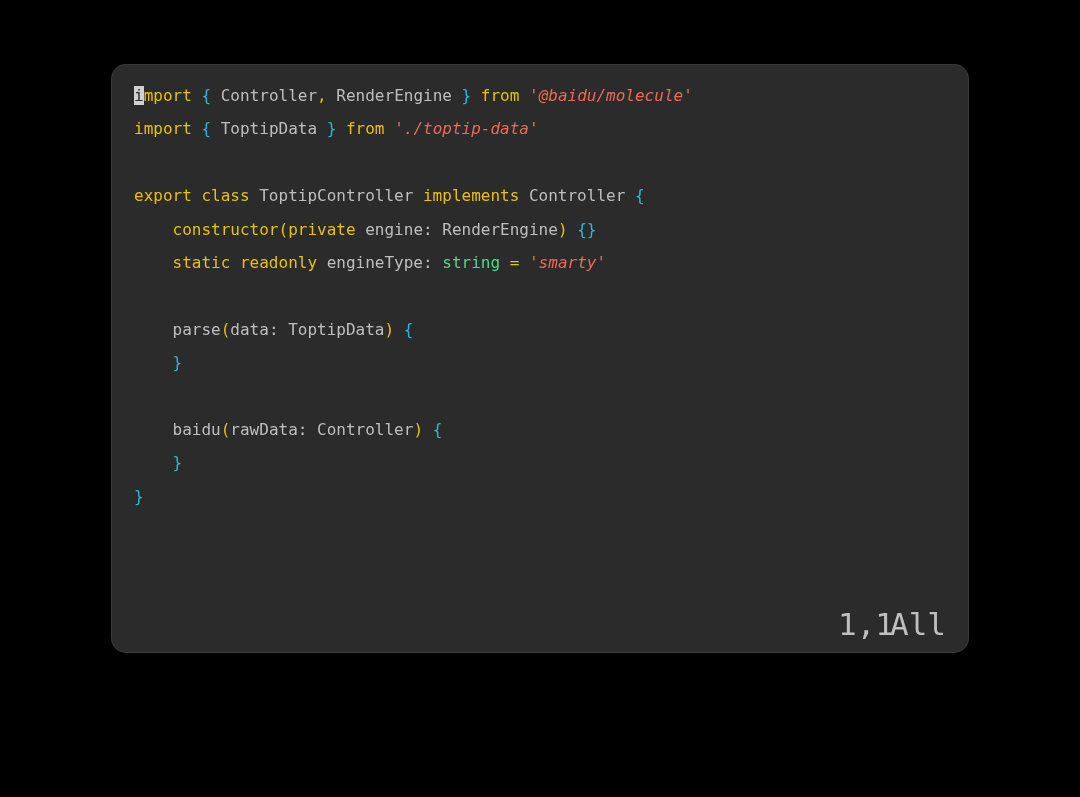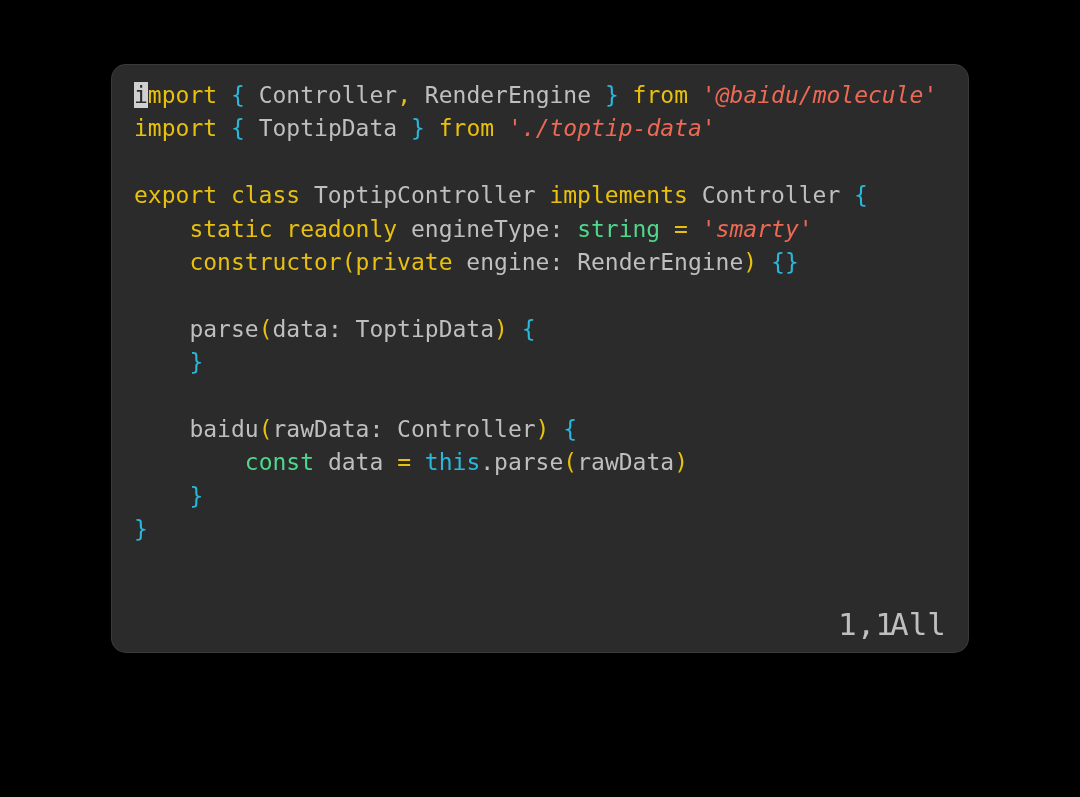--- a/index.html
+++ b/index.html
@@ -32,21 +32,21 @@
     top: 14px;
     right: 0;
     bottom: 0;
     padding: 0 22px;
     box-sizing: border-box;
   }
 
   .code-line {
     height: 33.4px;
     line-height: 33.4px;
-    font-size: 23px;
+    font-size: 16px;
     font-family: "DejaVu Sans Mono", monospace;
     white-space: pre;
     letter-spacing: 0px;
     color: #bfbfbf;
   }
 
   
   .t-kw      { color: #e8c00d; }          
   .t-id      { color: #bfbfbf; }          
   .t-brace   { color: #29b8db; }          
@@ -89,28 +89,27 @@
 </head>
 <body>
 
 <div id="terminal-window">
 
   <div id="code-area">
       <div class="code-line"><span class="t-kw cursor-block">i</span><span class="t-kw">mport</span><span class="t-id"> </span><span class="t-brace">{</span><span class="t-id"> Controller</span><span class="t-op">,</span><span class="t-id"> RenderEngine </span><span class="t-brace">}</span><span class="t-id"> </span><span class="t-kw">from</span><span class="t-id"> </span><span class="t-str">'@baidu/molecule'</span></div>
       <div class="code-line"><span class="t-kw">import</span><span class="t-id"> </span><span class="t-brace">{</span><span class="t-id"> ToptipData </span><span class="t-brace">}</span><span class="t-id"> </span><span class="t-kw">from</span><span class="t-id"> </span><span class="t-str">'./toptip-data'</span></div>
       <div class="code-line">&nbsp;</div>
       <div class="code-line"><span class="t-kw">export class</span><span class="t-id"> ToptipController </span><span class="t-kw">implements</span><span class="t-id"> Controller </span><span class="t-brace">{</span></div>
+      <div class="code-line"><span class="t-id">    </span><span class="t-kw">constructor</span><span class="t-paren">(</span><span class="t-kw">private</span><span class="t-id"> engine: RenderEngine</span><span class="t-paren">)</span><span class="t-id"> </span><span class="t-brace">{}</span></div>
       <div class="code-line"><span class="t-id">    </span><span class="t-kw">static readonly</span><span class="t-id"> engineType: </span><span class="t-type">string</span><span class="t-id"> </span><span class="t-op">=</span><span class="t-id"> </span><span class="t-str">'smarty'</span></div>
-      <div class="code-line"><span class="t-id">    </span><span class="t-kw">constructor</span><span class="t-paren">(</span><span class="t-kw">private</span><span class="t-id"> engine: RenderEngine</span><span class="t-paren">)</span><span class="t-id"> </span><span class="t-brace">{}</span></div>
       <div class="code-line">&nbsp;</div>
       <div class="code-line"><span class="t-id">    </span><span class="t-id">parse</span><span class="t-paren">(</span><span class="t-id">data: ToptipData</span><span class="t-paren">)</span><span class="t-id"> </span><span class="t-brace">{</span></div>
       <div class="code-line"><span class="t-id">    </span><span class="t-brace">}</span></div>
       <div class="code-line">&nbsp;</div>
       <div class="code-line"><span class="t-id">    </span><span class="t-id">baidu</span><span class="t-paren">(</span><span class="t-id">rawData: Controller</span><span class="t-paren">)</span><span class="t-id"> </span><span class="t-brace">{</span></div>
-      <div class="code-line"><span class="t-id">        </span><span class="t-type">const</span><span class="t-id"> data </span><span class="t-op">=</span><span class="t-id"> </span><span class="t-this">this</span><span class="t-id">.parse</span><span class="t-paren">(</span><span class="t-id">rawData</span><span class="t-paren">)</span></div>
       <div class="code-line"><span class="t-id">    </span><span class="t-brace">}</span></div>
       <div class="code-line"><span class="t-brace">}</span></div>
     </div>
 
   <div id="status-line">
     <span id="status-pos">1,1</span>
     <span id="status-scroll">All</span>
   </div>
 
 </div>

